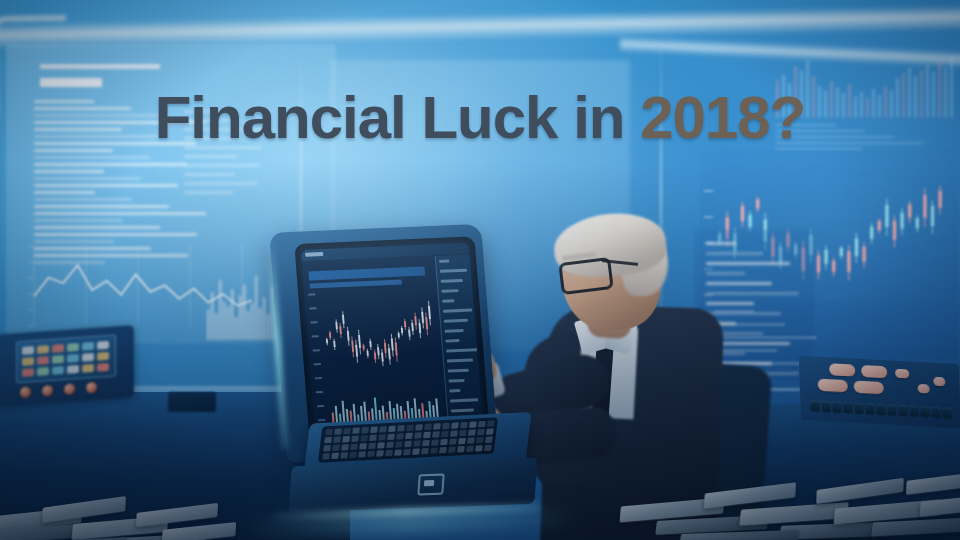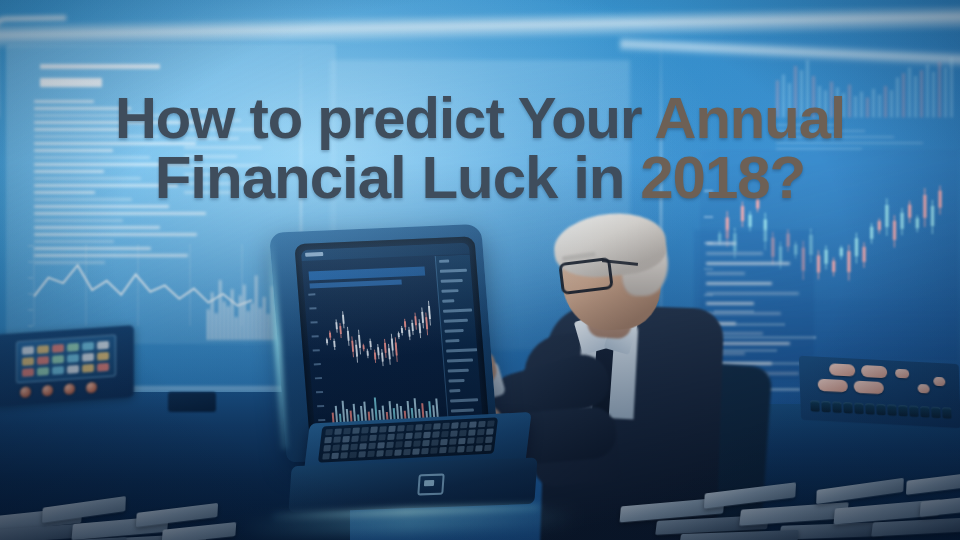--- a/index.html
+++ b/index.html
@@ -1041,17 +1041,16 @@
       <div class="bill dark" style="left: 252px; top: 62px; width: 98px; height: 14px; transform: rotate(-3deg) skewX(-10deg);"></div>
       <div class="bill" style="left: 286px; top: 18px; width: 80px; height: 14px; transform: rotate(-7deg) skewX(-10deg);"></div>
       <div class="bill dark" style="left: 60px; top: 74px; width: 118px; height: 14px; transform: rotate(-2deg) skewX(-10deg);"></div>
       <div class="bill" style="left: 300px; top: 40px; width: 74px; height: 15px; transform: rotate(-6deg) skewX(-10deg);"></div>
     </div>
 
   <div id="haze" class="layer"></div>
   <div id="vignette" class="layer"></div>
 
   <div id="headline" class="layer">
-    <p class="hl-line" id="hl-line1"><span class="seg-dark">How to predict Your </span><span class="seg-warm">Annual</span></p>
     <p class="hl-line" id="hl-line2"><span class="seg-dark">Financial Luck in </span><span class="seg-warm">2018?</span></p>
   </div>
 
 </div>
 
 </body></html>

